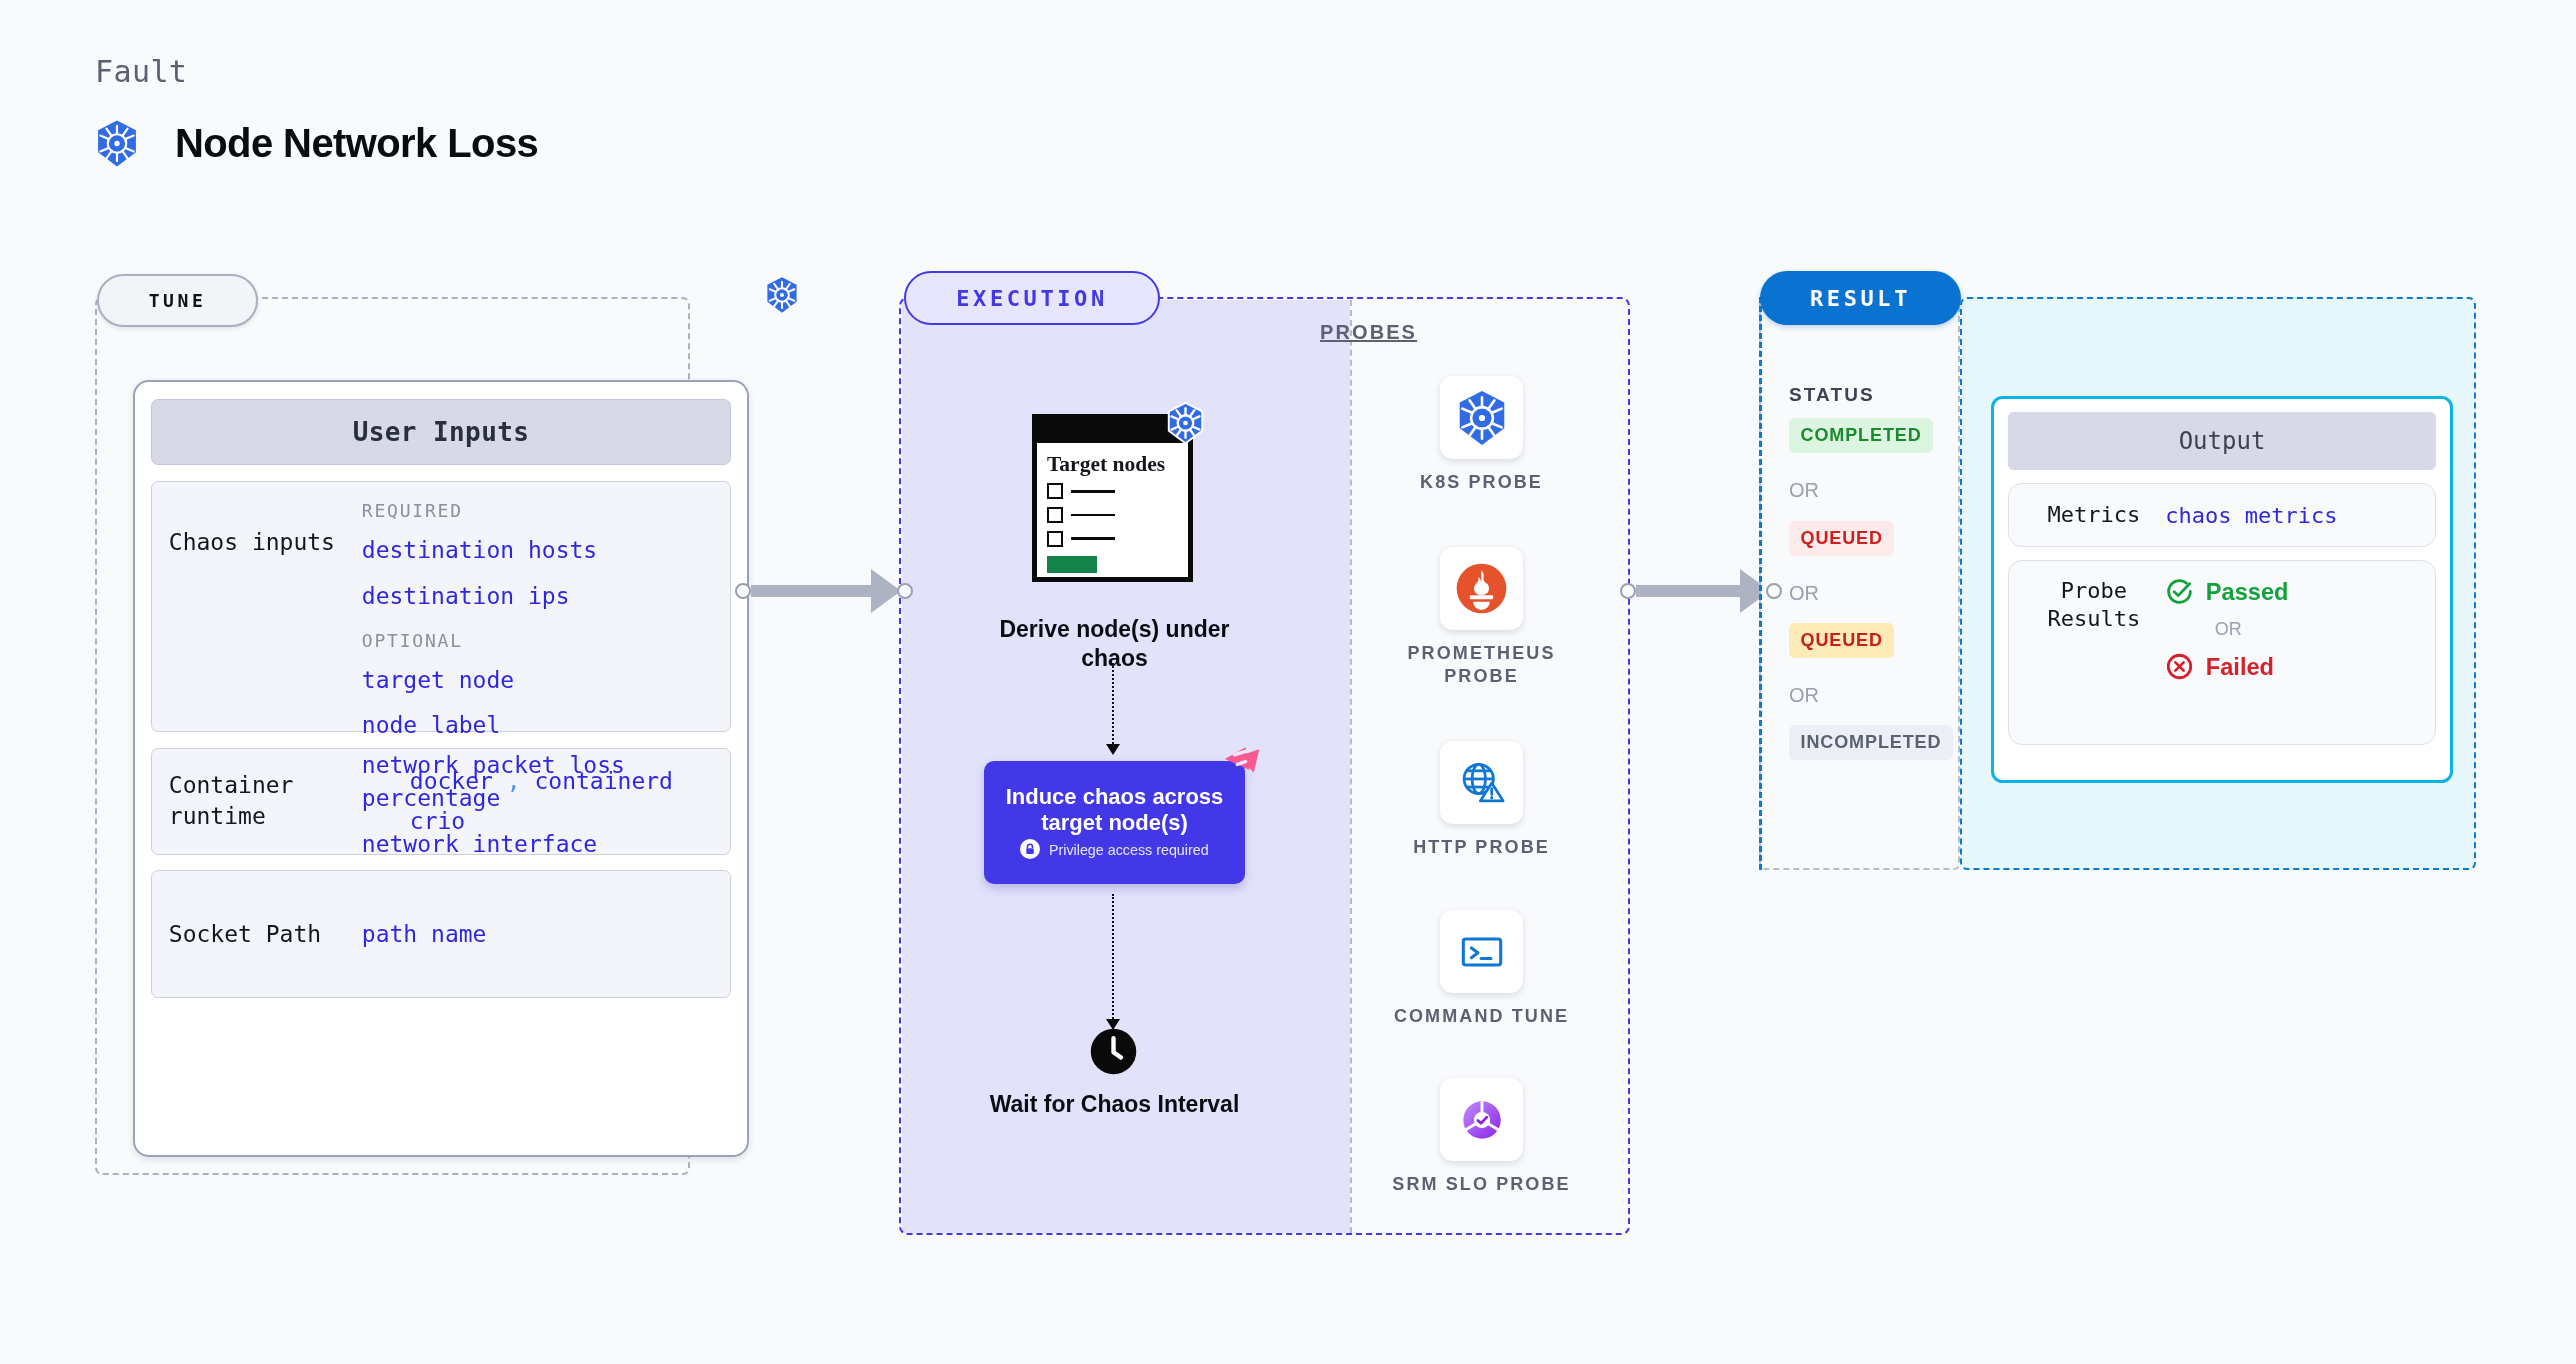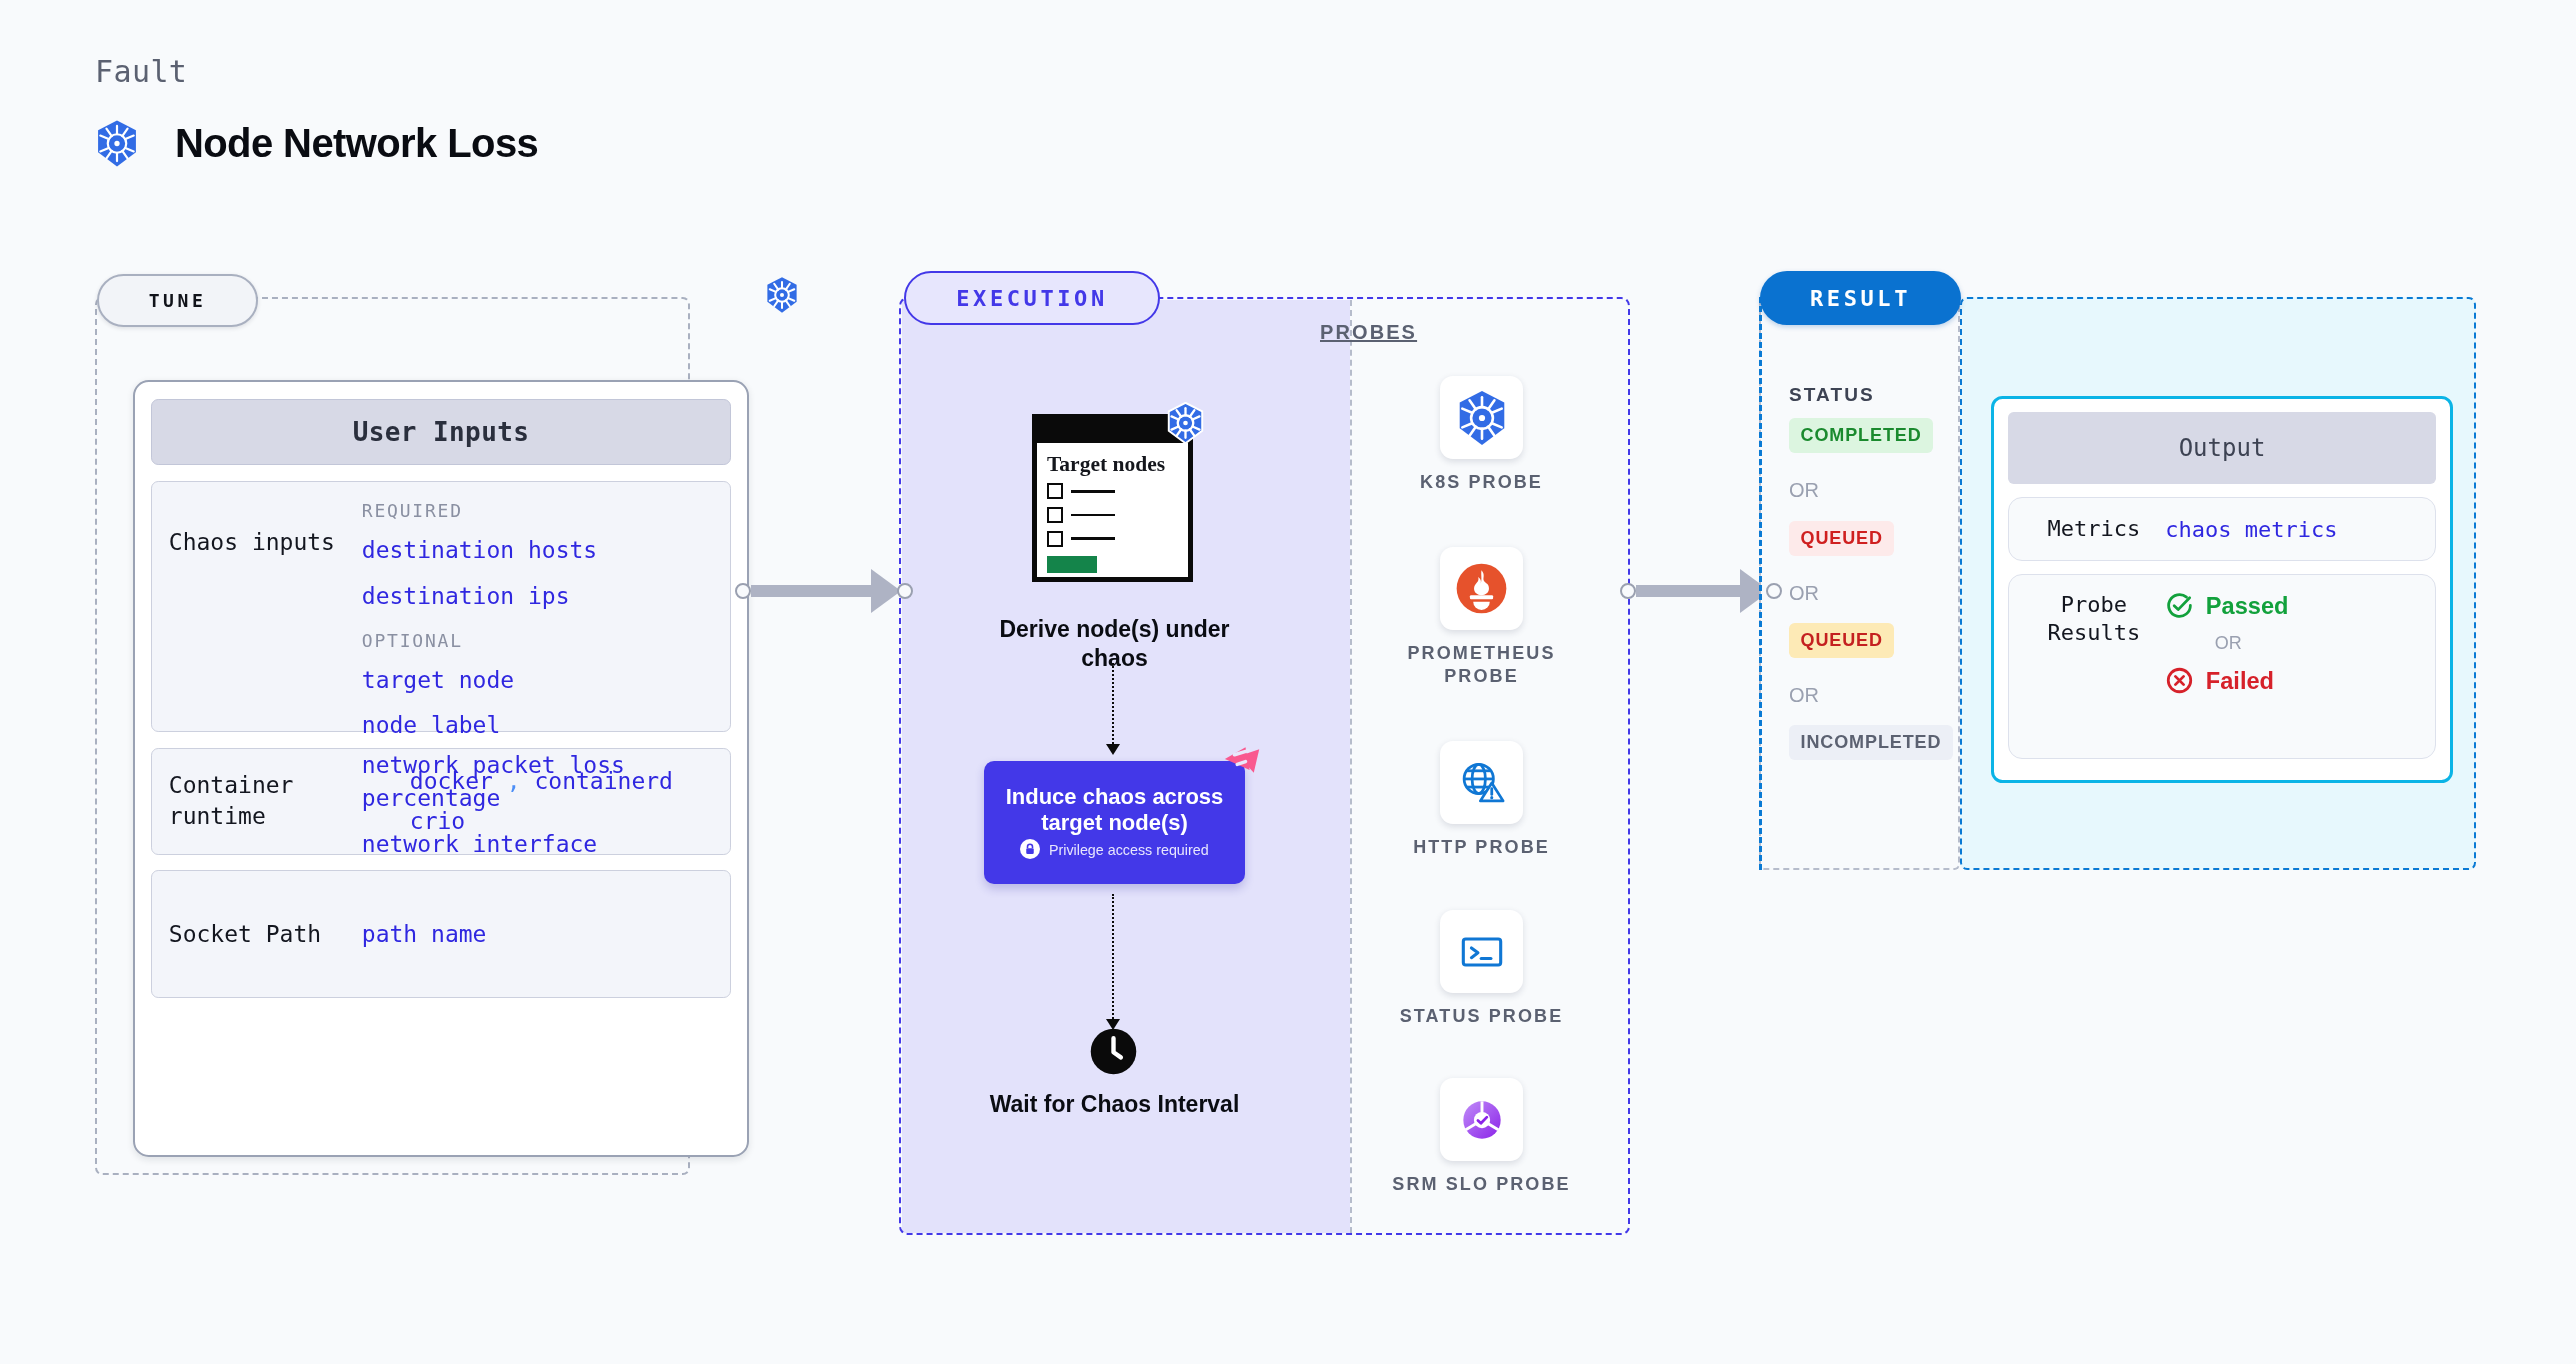--- a/index.html
+++ b/index.html
@@ -209,21 +209,21 @@
     position: absolute; left: 1789px; font-size: 20px; color: #9aa0b0;
     font-family: "Liberation Sans", sans-serif;
   }
 
   .output-card {
     position: absolute; left: 1991px; top: 396px; width: 462px; height: 387px;
     background: #ffffff; border: 3.6px solid #0bb4e6; border-radius: 11.5px;
     padding: 13px 14.3px;
   }
   .out-header {
-    background: #d7d9e6; border-radius: 5.7px; height: 72px;
+    background: #d7d9e6; border-radius: 5.7px; height: 58px;
     display: flex; align-items: center; justify-content: center;
     font-family: "DejaVu Sans Mono", monospace; font-size: 24px; color: #3d4353;
   }
   .out-row {
     margin-top: 13px; background: #f8fafc; border: 0.7px solid #dde1ec;
     border-radius: 14px; display: flex; padding: 15.8px 13px; text-align: center;
   }
   .out-label {
     width: 143px; flex: 0 0 143px;
     font-family: "DejaVu Sans Mono", monospace; font-size: 22px; color: #13161f;
@@ -486,21 +486,21 @@
   </div>
 
   <div class="probe" style="top:910px;">
     <div class="probe-tile">
       <svg width="52" height="52" viewBox="0 0 64 64">
         <rect x="9" y="16" width="46" height="32" rx="3" fill="none" stroke="#1077d4" stroke-width="3.8"></rect>
         <path d="M19 27 L27 33 L19 39" fill="none" stroke="#1077d4" stroke-width="3.8" stroke-linecap="round" stroke-linejoin="round"></path>
         <line x1="31" y1="40" x2="43" y2="40" stroke="#1077d4" stroke-width="3.8" stroke-linecap="round"></line>
       </svg>
     </div>
-    <div class="probe-name">STATUS PROBE</div>
+    <div class="probe-name">COMMAND TUNE</div>
   </div>
 
   <div class="probe" style="top:1078px;">
     <div class="probe-tile">
       <svg width="52" height="52" viewBox="0 0 64 64">
         <defs>
           <linearGradient id="slog" x1="0" y1="0" x2="1" y2="1">
             <stop offset="0%" stop-color="#c08cf8"></stop>
               <stop offset="100%" stop-color="#8b23e8"></stop>
           </linearGradient>

